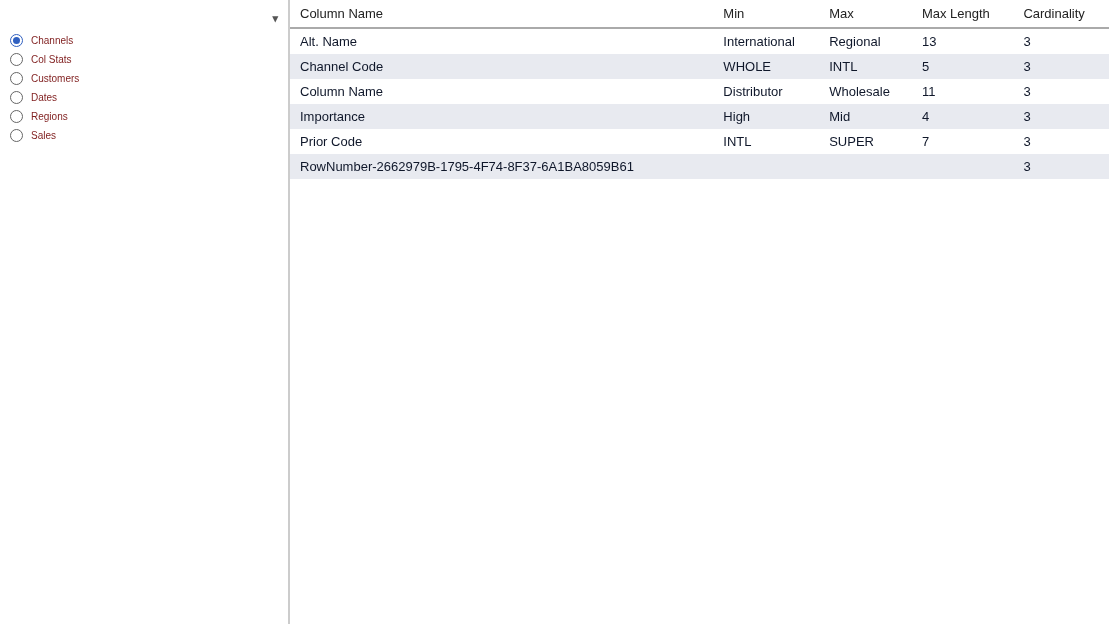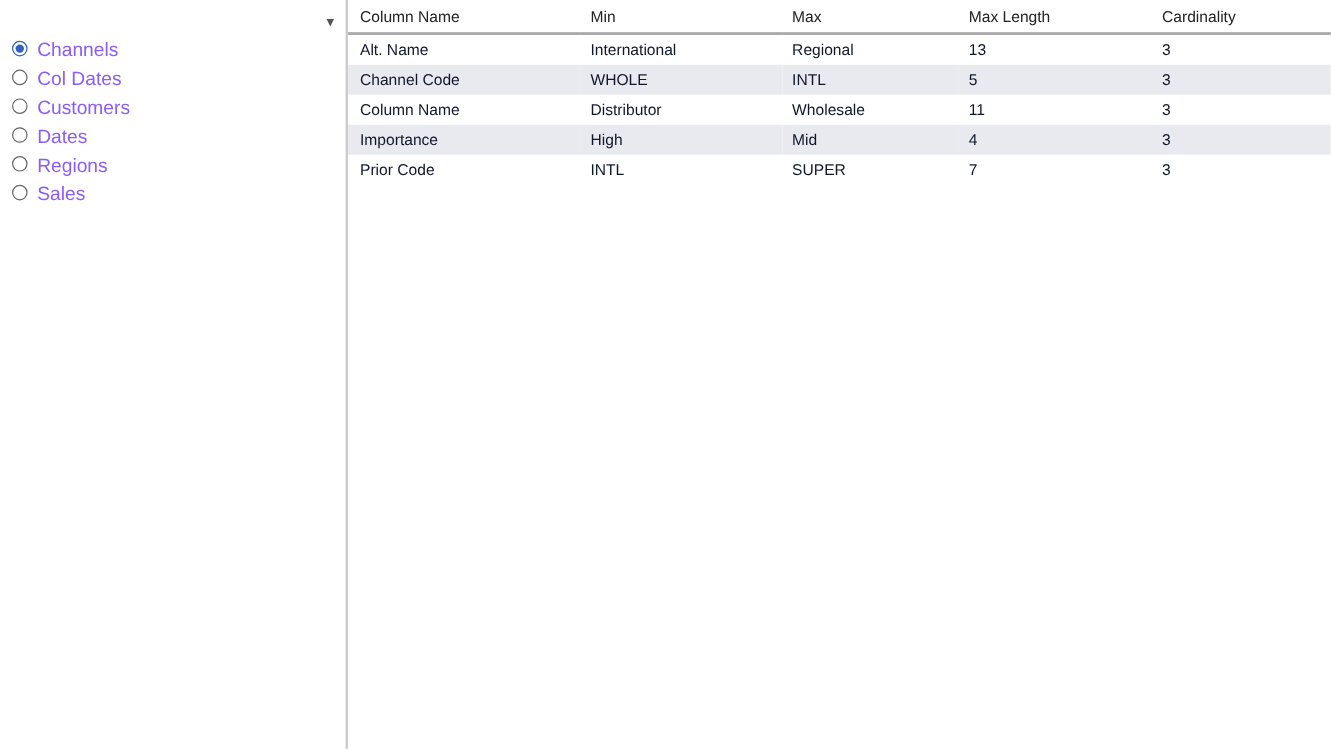--- a/index.html
+++ b/index.html
@@ -36,24 +36,25 @@
       font-size: 13px;
       color: #222;
     }
     .sidebar-header-chevron {
       font-size: 11px;
       color: #555;
       cursor: pointer;
     }
     .sidebar-item {
       display: flex;
+      align-items: center;
       padding: 3px 10px;
       cursor: pointer;
-      color: #8b5cf6;
-      font-size: 16px;
+      color: #7f1d1d;
+      font-size: 10px;
     }
     .radio-btn {
       width: 13px;
       height: 13px;
       border-radius: 50%;
       border: 1.5px solid #666;
       margin-right: 8px;
       display: flex;
       align-items: center;
       justify-content: center;
@@ -131,21 +132,21 @@
     <span></span>
     <span class="sidebar-header-chevron">▾</span>
   </div>
   <div class="sidebar-scroll" id="sidebar-items-container">
   <div class="sidebar-item">
         <div class="radio-btn selected"></div>
         <span>Channels</span>
       </div>
       <div class="sidebar-item">
         <div class="radio-btn"></div>
-        <span>Col Dates</span>
+        <span>Col Stats</span>
       </div>
       <div class="sidebar-item">
         <div class="radio-btn"></div>
         <span>Customers</span>
       </div>
       <div class="sidebar-item">
         <div class="radio-btn"></div>
         <span>Dates</span>
       </div>
       <div class="sidebar-item">
@@ -200,16 +201,23 @@
             <td>4</td>
             <td>3</td>
           </tr>
           <tr>
             <td>Prior Code</td>
             <td>INTL</td>
             <td>SUPER</td>
             <td>7</td>
             <td>3</td>
           </tr>
+          <tr>
+            <td>RowNumber-2662979B-1795-4F74-8F37-6A1BA8059B61</td>
+            <td></td>
+            <td></td>
+            <td></td>
+            <td>3</td>
+          </tr>
         </tbody>
     </table>
   </div>
 </div>
 
 </body></html>

